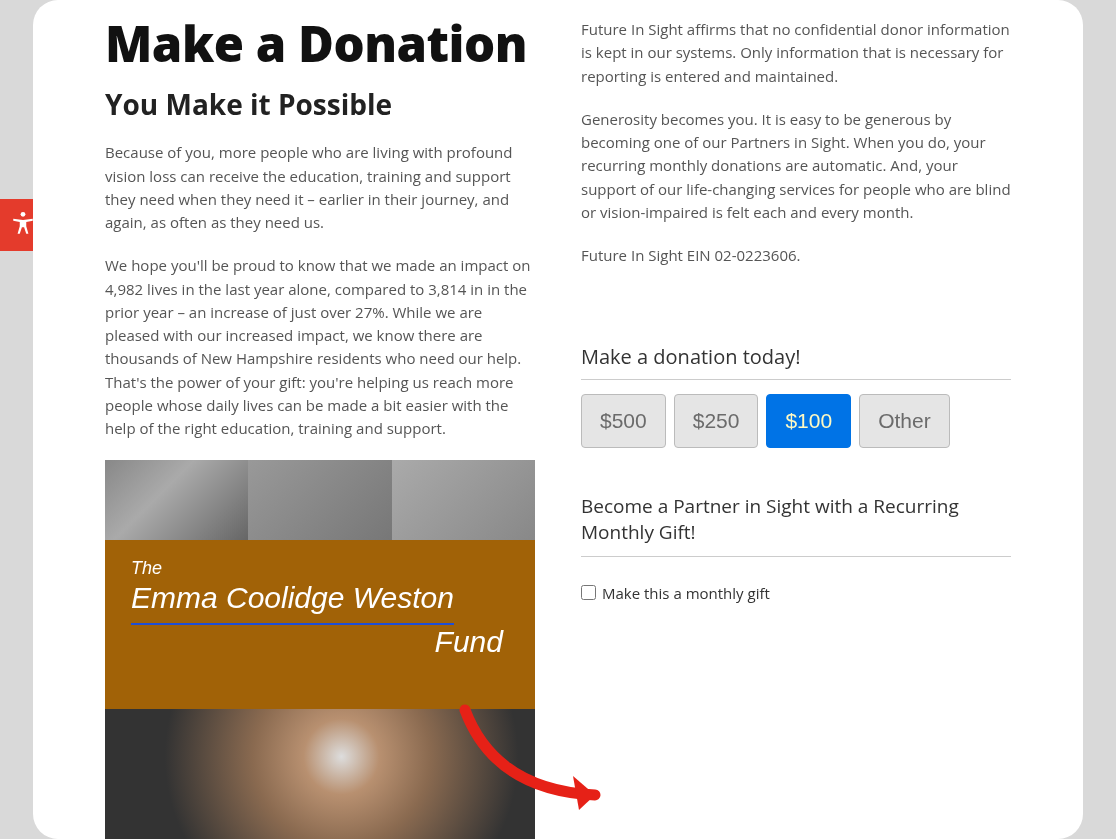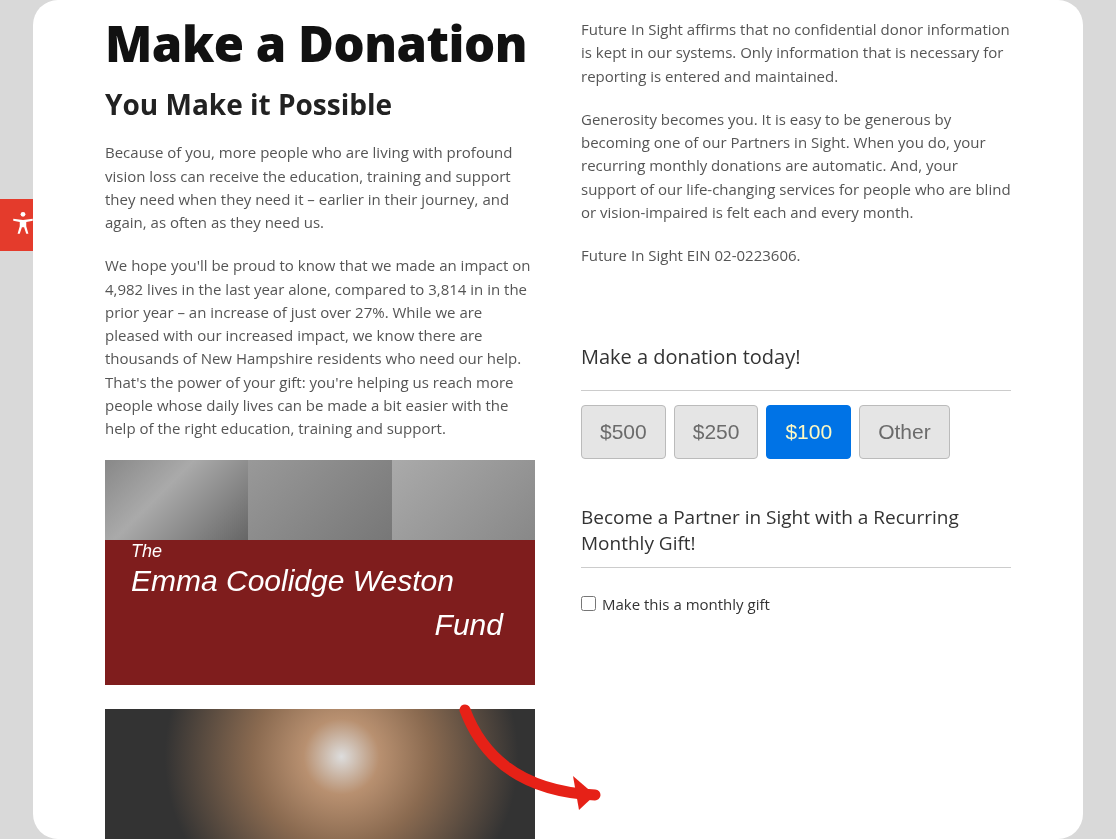--- a/index.html
+++ b/index.html
@@ -71,37 +71,37 @@
   .photo {
     flex: 1;
     background: #555;
     position: relative;
     overflow: hidden;
   }
   .photo:nth-child(1) { background: linear-gradient(135deg,#888 0%,#aaa 40%,#666 100%); }
   .photo:nth-child(2) { background: linear-gradient(135deg,#999 0%,#777 100%); }
   .photo:nth-child(3) { background: linear-gradient(135deg,#aaa 0%,#888 100%); }
   .fund-banner {
-    height: 145px;
-    background: #7f1d1d;
+    height: 169px;
+    background: #a16207;
     color: #fff;
-    padding: 1px 26px;
+    padding: 18px 26px;
     font-family: "Segoe UI", Arial, sans-serif;
   }
   .fund-banner .line1 {
     font-size: 18px;
     font-style: italic;
     font-weight: 300;
     margin-bottom: 2px;
   }
   .fund-banner .line2 {
     font-size: 30px;
     font-style: italic;
     font-weight: 300;
-    border-bottom: 2px solid #7f1d1d;
+    border-bottom: 2px solid #1d4ed8;
     display: inline-block;
     padding-bottom: 8px;
     margin-bottom: 0;
   }
   .fund-banner .line3 {
     font-size: 30px;
     font-style: italic;
     font-weight: 300;
     text-align: right;
     padding-right: 6px;
@@ -113,21 +113,21 @@
     overflow: hidden;
   }
 
   .form-block {
     margin-top: 76px;
   }
   .form-title {
     font-size: 20px;
     font-weight: 400;
     color: #333;
-    padding-bottom: 20px;
+    padding-bottom: 9px;
     border-bottom: 1px solid #ccc;
     margin-bottom: 14px;
   }
   .amount-row {
     display: flex;
     flex-wrap: wrap;
     gap: 8px;
   }
   .amount-btn {
     border: 1px solid #bbb;

